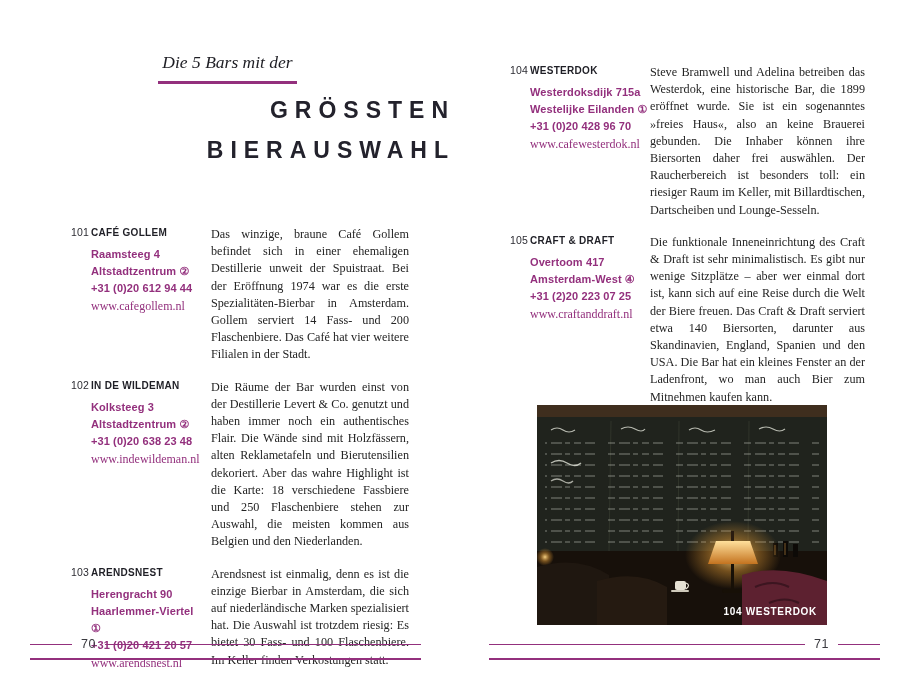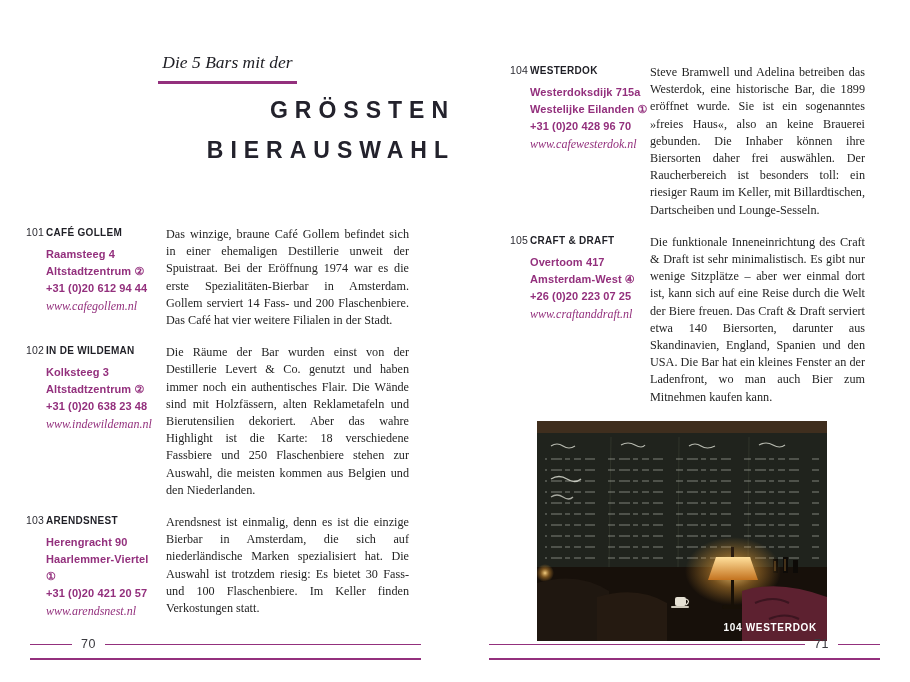--- a/index.html
+++ b/index.html
@@ -32,21 +32,21 @@
     font-family:"Liberation Sans", sans-serif;
     font-weight:700;
     font-size:23px;
     letter-spacing:7px;
     color:var(--caps);
     margin-top:13px;
     text-align:right;
   }
 
   
-  .entries{ padding:0 46px 0 26px; }
+  .entries{ padding:0 46px 0 71px; }
   .page-left .entries{ padding-top:62px; }
   .page-right .entries{ padding:64px 45px 0 55px; }
   .entry{ display:flex; align-items:flex-start; margin-bottom:15px; }
   .entry-info{ width:140px; flex-shrink:0; }
   .entry-head{ display:flex; align-items:baseline; margin-bottom:4px; }
   .entry-num{
     width:20px; flex-shrink:0;
     font-size:10.5px; color:#2c2c33; letter-spacing:.2px;
   }
   .entry-name{
@@ -54,33 +54,33 @@
     color:#1f1f26; white-space:nowrap;
   }
   .entry-meta{ padding-left:20px;margin-top:8px; }
   .meta-line{
     font-size:11px; font-weight:700; color:var(--accent);
     line-height:1.55; letter-spacing:.1px;
   }
   .website{
     display:block;
     font-family:"Liberation Serif", serif;
-    font-style:italic; font-size:12px; color:var(--accent);
+    font-size:12px; color:var(--accent);
     text-decoration:none; line-height:1.5;
   }
   .entry-desc{
     flex:1;
     font-family:"Liberation Serif", serif;
     font-size:12.2px; line-height:17.2px; color:#242424;
     text-align:justify; hyphens:auto;
   }
 
   
   .photo{
-    position:absolute; left:82px; top:421px; width:290px; height:220px;
+    position:absolute; left:82px; top:405px; width:290px; height:220px;
     overflow:hidden; background:#c2410c;
   }
   .photo svg{ display:block; }
   .photo-caption{
     position:absolute; right:10px; bottom:8px;
     color:#ffffff; font-weight:700; font-size:10px; letter-spacing:.7px;
   }
 
   
   .pagefoot{ position:absolute; bottom:22px; left:30px; right:34px; }
@@ -190,21 +190,21 @@
 
       <article class="entry">
         <div class="entry-info">
           <div class="entry-head">
             <span class="entry-num">105</span>
             <h3 class="entry-name">CRAFT &amp; DRAFT</h3>
           </div>
           <div class="entry-meta">
             <div class="meta-line">Overtoom 417</div>
             <div class="meta-line">Amsterdam-West ④</div>
-            <div class="meta-line">+26 (0)20 223 07 25</div>
+            <div class="meta-line">+31 (2)20 223 07 25</div>
             <a class="website" href="#">www.craftanddraft.nl</a>
           </div>
         </div>
         <p class="entry-desc">Die funktionale Inneneinrichtung des Craft &amp; Draft ist sehr minimalistisch. Es gibt nur wenige Sitzplätze – aber wer einmal dort ist, kann sich auf eine Reise durch die Welt der Biere freuen. Das Craft &amp; Draft serviert etwa 140 Biersorten, darunter aus Skandinavien, England, Spanien und den USA. Die Bar hat ein kleines Fenster an der Ladenfront, wo man auch Bier zum Mitnehmen kaufen kann.</p>
       </article>
 
     </div>
 
     <figure class="photo">
       <svg width="290" height="220" viewBox="0 0 290 220" aria-hidden="true">

